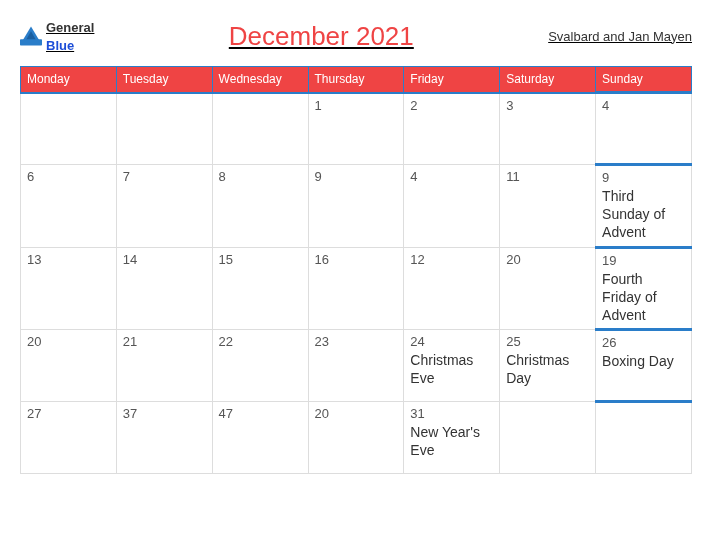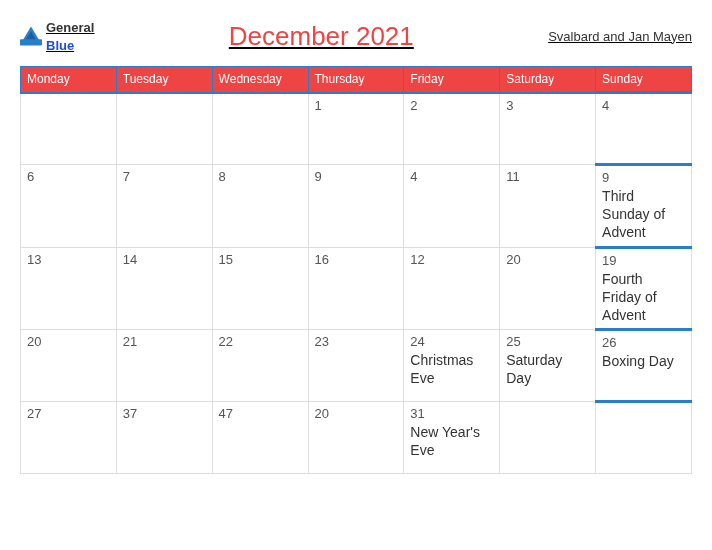--- a/index.html
+++ b/index.html
@@ -198,21 +198,21 @@
           <td>
             <span class="day-num">21</span>
           </td>
           <td>
             <span class="day-num">22</span>
           </td>
           <td>
             <span class="day-num">23</span>
           </td>
           <td><span class="day-num">24</span><span class="day-event">Christmas Eve</span></td>
-          <td><span class="day-num">25</span><span class="day-event">Saturday Day</span></td>
+          <td><span class="day-num">25</span><span class="day-event">Christmas Day</span></td>
           <td class="sunday"><span class="day-num">26</span><span class="day-event">Boxing Day</span></td>
         </tr>
         <tr>
           <td>
             <span class="day-num">27</span>
           </td>
           <td>
             <span class="day-num">37</span>
           </td>
           <td>

